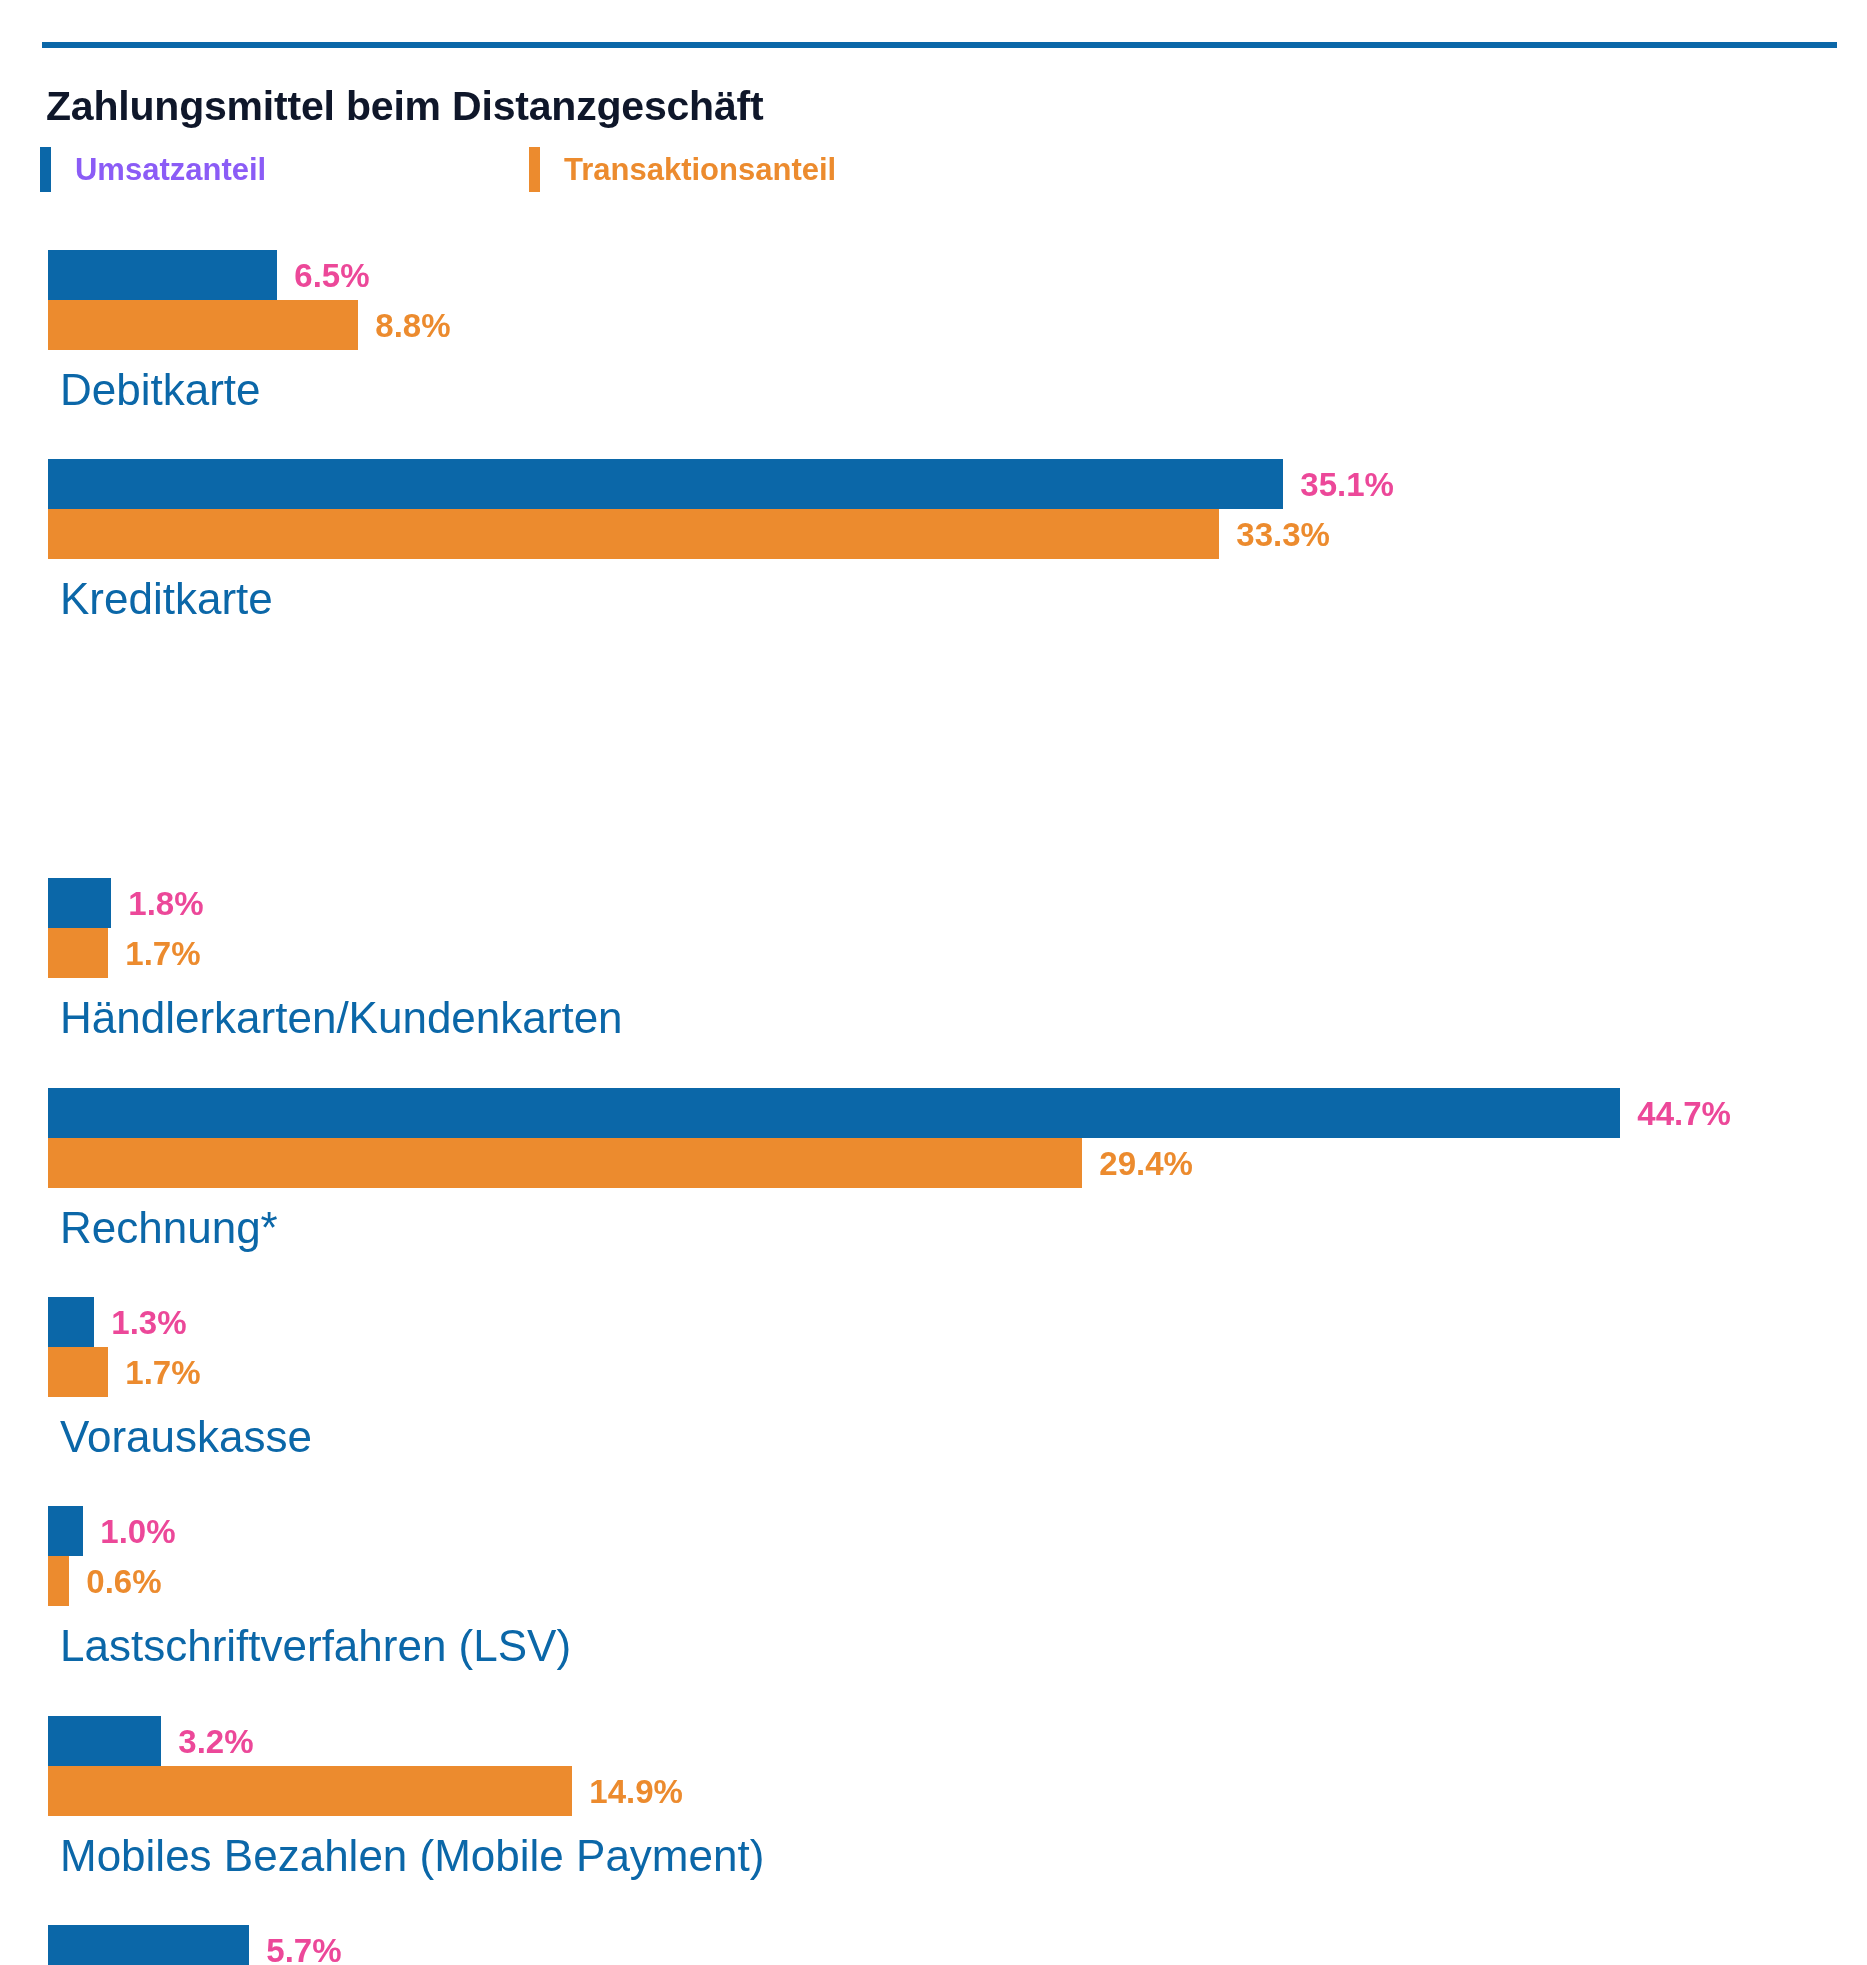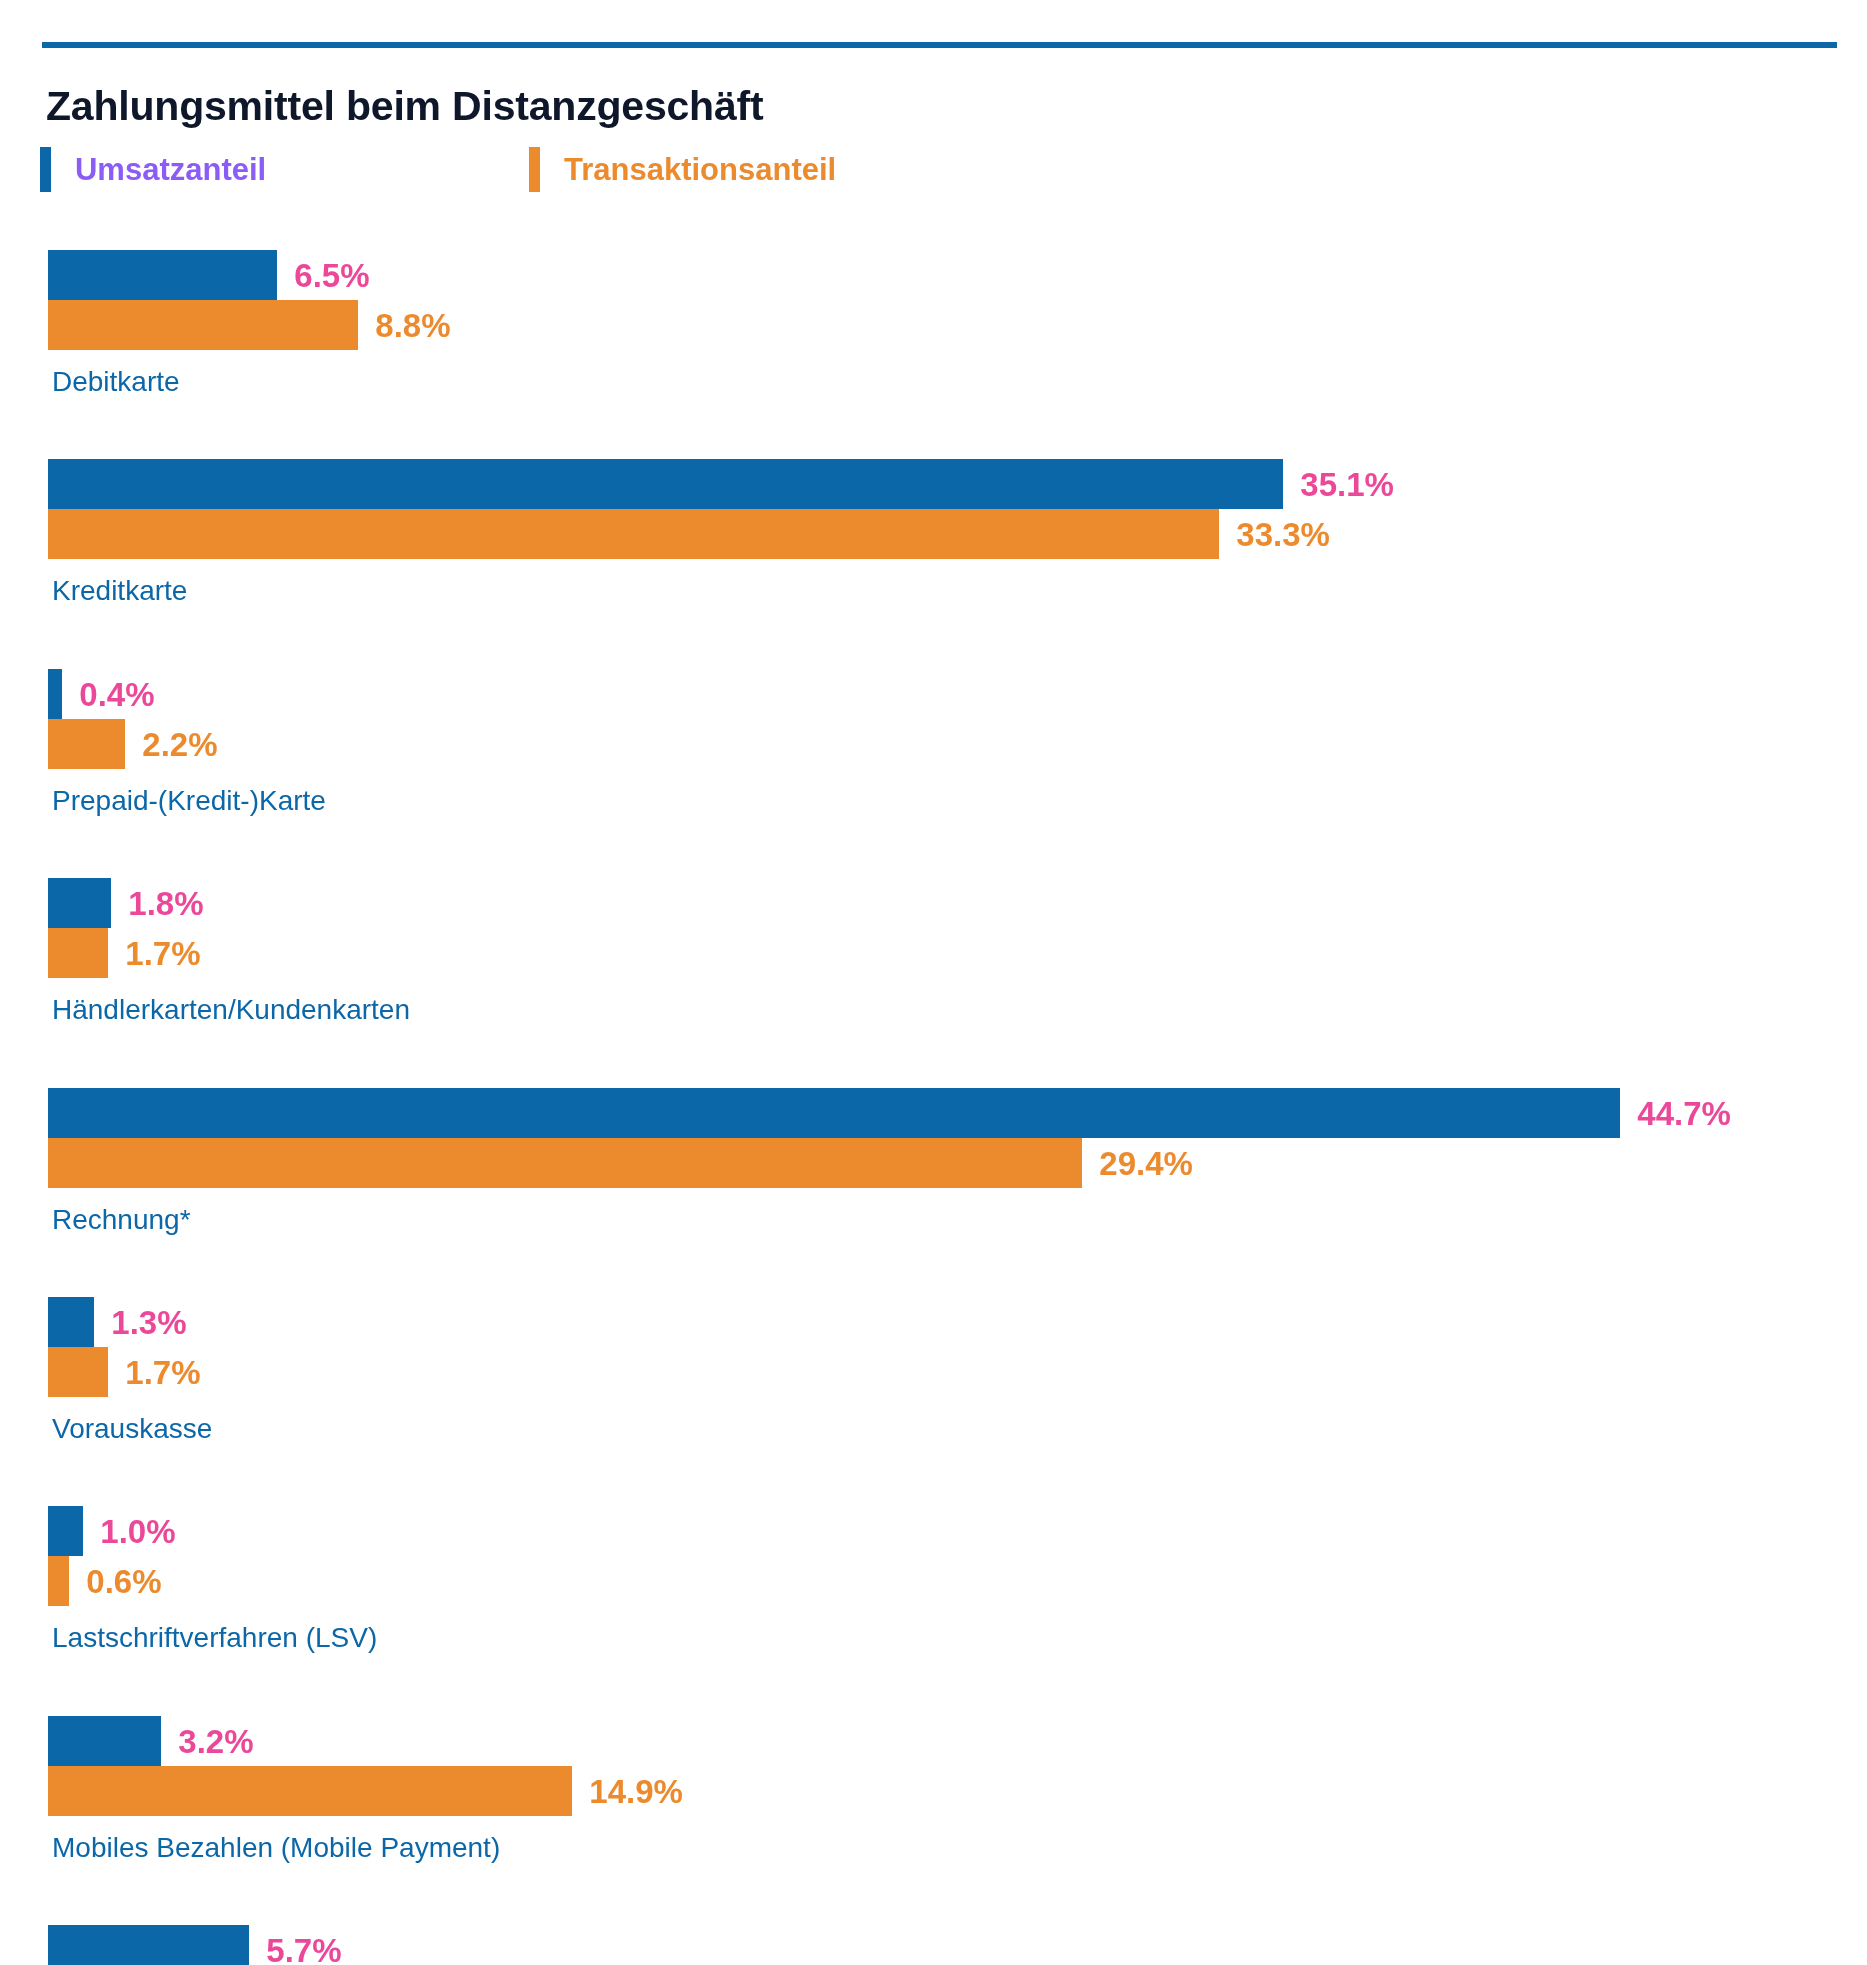--- a/index.html
+++ b/index.html
@@ -112,23 +112,23 @@
     font-size: 33px;
     font-weight: bold;
     white-space: nowrap;
     line-height: 1;
   }
   .value-label.blue   { color: #ec4899; }
   .value-label.orange { color: #EC8B2E; }
 
   .cat-label {
     position: absolute;
-    left: 4px;
+    left: 12px;
     top: 118px;
-    font-size: 28px;
+    font-size: 44px;
     font-weight: normal;
     color: #0B67A8;
     white-space: nowrap;
     line-height: 1;
   }
 </style>
 </head>
 <body>
 
 <div id="page">
@@ -164,31 +164,20 @@
         <div class="bar-row">
           <div class="bar blue" style="width: 1235px;"></div>
           <span class="value-label blue">35.1%</span>
         </div>
         <div class="bar-row">
           <div class="bar orange" style="width: 1171px;"></div>
           <span class="value-label orange">33.3%</span>
         </div>
         <div class="cat-label">Kreditkarte</div>
       </div>
-      <div class="group" style="top: 669px;">
-        <div class="bar-row">
-          <div class="bar blue" style="width: 14px;"></div>
-          <span class="value-label blue">0.4%</span>
-        </div>
-        <div class="bar-row">
-          <div class="bar orange" style="width: 77px;"></div>
-          <span class="value-label orange">2.2%</span>
-        </div>
-        <div class="cat-label">Prepaid-(Kredit-)Karte</div>
-      </div>
       <div class="group" style="top: 878px;">
         <div class="bar-row">
           <div class="bar blue" style="width: 63px;"></div>
           <span class="value-label blue">1.8%</span>
         </div>
         <div class="bar-row">
           <div class="bar orange" style="width: 60px;"></div>
           <span class="value-label orange">1.7%</span>
         </div>
         <div class="cat-label">Händlerkarten/Kundenkarten</div>

